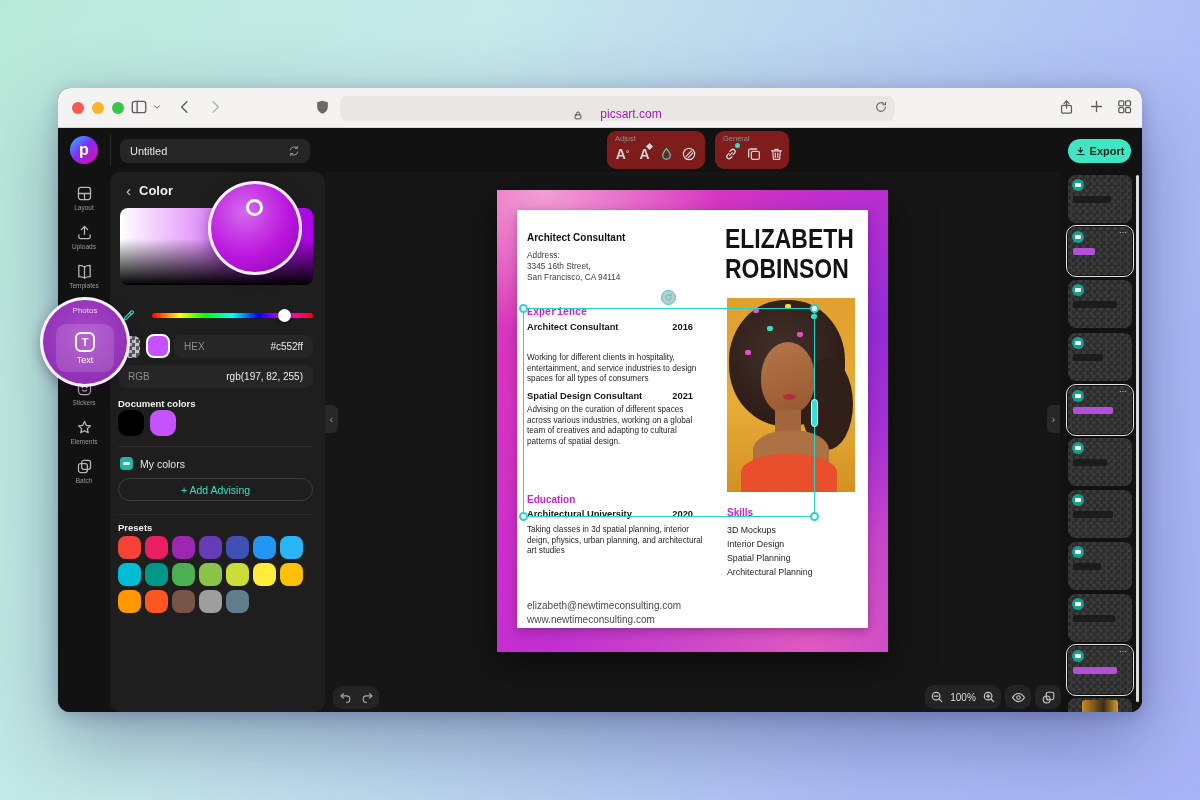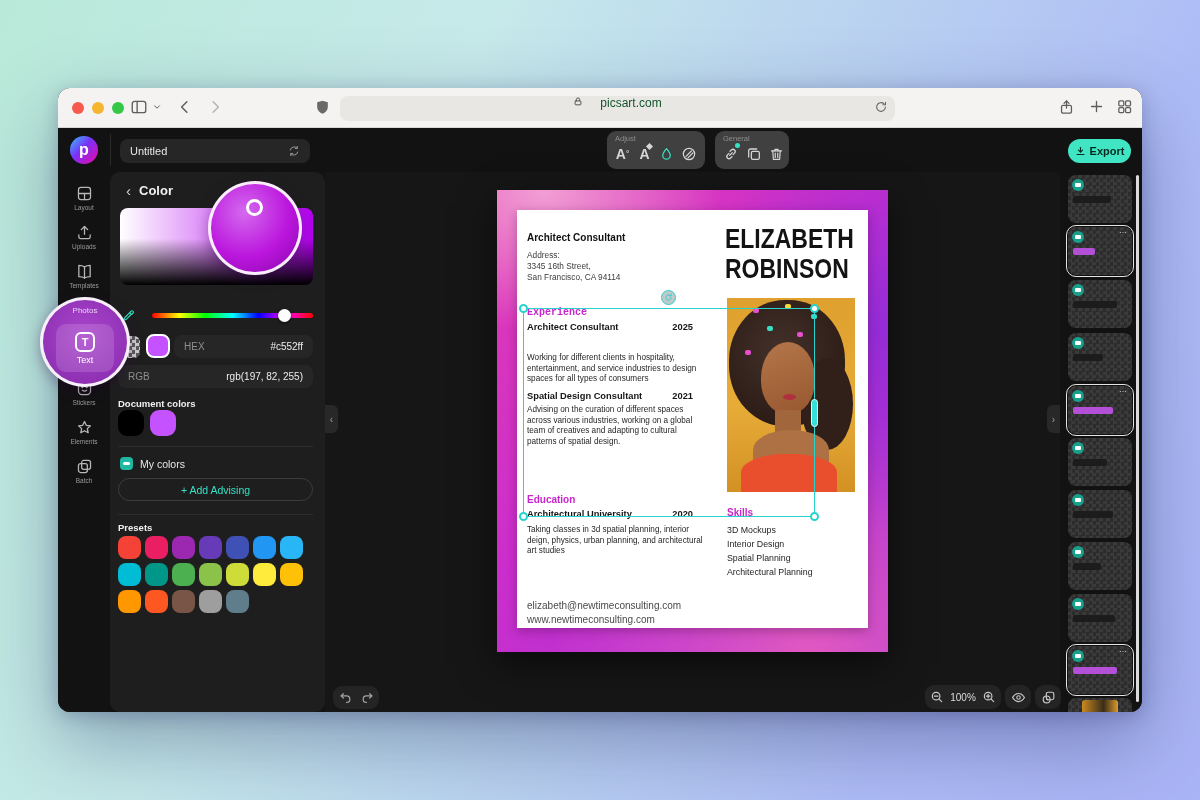--- a/index.html
+++ b/index.html
@@ -10,36 +10,36 @@
   
   .window { position:absolute; left:58px; top:88px; width:1084px; height:624px;
     border-radius:12px; overflow:hidden; background:#121212;
     box-shadow: 0 30px 80px rgba(30,40,90,.38), 0 4px 18px rgba(30,40,90,.25); }
   .chrome { position:relative; height:40px; background:#f4f3f1; border-bottom:1px solid #d9d7d5; }
   .lights { position:absolute; left:14px; top:14px; display:flex; gap:8px; }
   .light { width:12px; height:12px; border-radius:50%; }
   .l-red{ background:#f6594e; } .l-yellow{ background:#f5b52e; } .l-green{ background:#34c748; }
   .chrome-ic { position:absolute; top:10px; color:#5f5e5c; display:flex; align-items:center; }
   .addr { position:absolute; left:282px; top:8px; width:555px; height:25px; background:#e9e7e4;
-    border-radius:8px; display:flex; align-items:flex-start; justify-content:center; gap:17px;
-    color:#14532d; font-size:12px; }
+    border-radius:8px; display:flex; align-items:flex-end; justify-content:center; gap:17px;
+    color:#a21caf; font-size:12px; }
   .addr .reload { position:absolute; right:7px; top:4px; color:#666; }
 
   
   .app { position:absolute; left:0; top:40px; width:1084px; height:584px; background:#121212; }
 
   
   .logo { position:absolute; left:12px; top:8px; width:28px; height:28px; border-radius:50%;
     background: linear-gradient(135deg,#30c5ff 0%,#7b2ff7 45%,#f107a3 100%);
     display:flex; align-items:center; justify-content:center; color:#fff; font-weight:bold; font-size:16px; }
   .hdr-div { position:absolute; left:52px; top:6px; width:1px; height:32px; background:#2a2a2a; }
   .doc-title { position:absolute; left:62px; top:11px; width:190px; height:24px; background:#262626;
     border-radius:8px; color:#e8e8e8; font-size:11px; display:flex; align-items:center; padding:0 10px; }
   .doc-title .sync { margin-left:auto; color:#9a9a9a; }
-  .toolgroup { position:absolute; top:3px; height:38px; background:#404040; border-radius:9px; padding:3px 8px 0; }
+  .toolgroup { position:absolute; top:3px; height:38px; background:#7f1d1d; border-radius:9px; padding:3px 8px 0; }
   .toolgroup .tg-label { font-size:7.5px; color:#8d8d8d; }
   .tg-icons { display:flex; gap:7px; align-items:center; margin-top:1px; color:#d6d6d6; }
   .tg-icons .tbtn { width:20px; height:20px; display:flex; align-items:center; justify-content:center; position:relative; }
   .a-glyph { font-size:14px; font-weight:bold; color:#d6d6d6; line-height:1; }
   .a-sup { font-size:8px; vertical-align:top; }
   .sparkle { position:absolute; right:0; top:0; width:5px; height:5px; background:#d6d6d6; transform:rotate(45deg); }
   .teal-dot { position:absolute; right:-1px; top:-1px; width:5px; height:5px; border-radius:50%; background:#35e0c4; }
   .export-btn { position:absolute; left:1010px; top:11px; width:63px; height:24px; background:#40e6c3;
     border-radius:13px; display:flex; align-items:center; justify-content:center; gap:4px;
     color:#08291f; font-size:11px; font-weight:bold; }
@@ -479,21 +479,21 @@
             <div class="bfly" style="left:58px;top:6px;background:#f3d93c;"></div>
             <div class="bfly" style="left:84px;top:16px;background:#35e0c4;"></div>
             <div class="bfly" style="left:40px;top:28px;background:#35e0c4;"></div>
             <div class="bfly" style="left:70px;top:34px;background:#e84fd0;"></div>
             <div class="bfly" style="left:18px;top:52px;background:#e84fd0;"></div>
           </div>
 
           <div class="r-sec" style="position:absolute; left:10px; top:97px;font-family:Liberation Mono, monospace;">Experience</div>
           <div class="r-row" style="position:absolute; left:10px; top:112px;">
             <span>Architect Consultant</span>
-              <span>2025</span>
+              <span>2016</span>
           </div>
           <div class="r-body" style="position:absolute; left:10px; top:143px;">Working for different clients in hospitality, entertainment, and service industries to design spaces for all types of consumers</div>
           <div class="r-row" style="position:absolute; left:10px; top:181px;">
             <span>Spatial Design Consultant</span>
               <span>2021</span>
           </div>
           <div class="r-body" style="position:absolute; left:10px; top:195px;">Advising on the curation of different spaces across various industries, working on a global team of creatives and adapting to cultural patterns of spatial design.</div>
 
           <div class="r-sec" style="position:absolute; left:10px; top:284px;">Education</div>
           <div class="r-row" style="position:absolute; left:10px; top:299px;">

